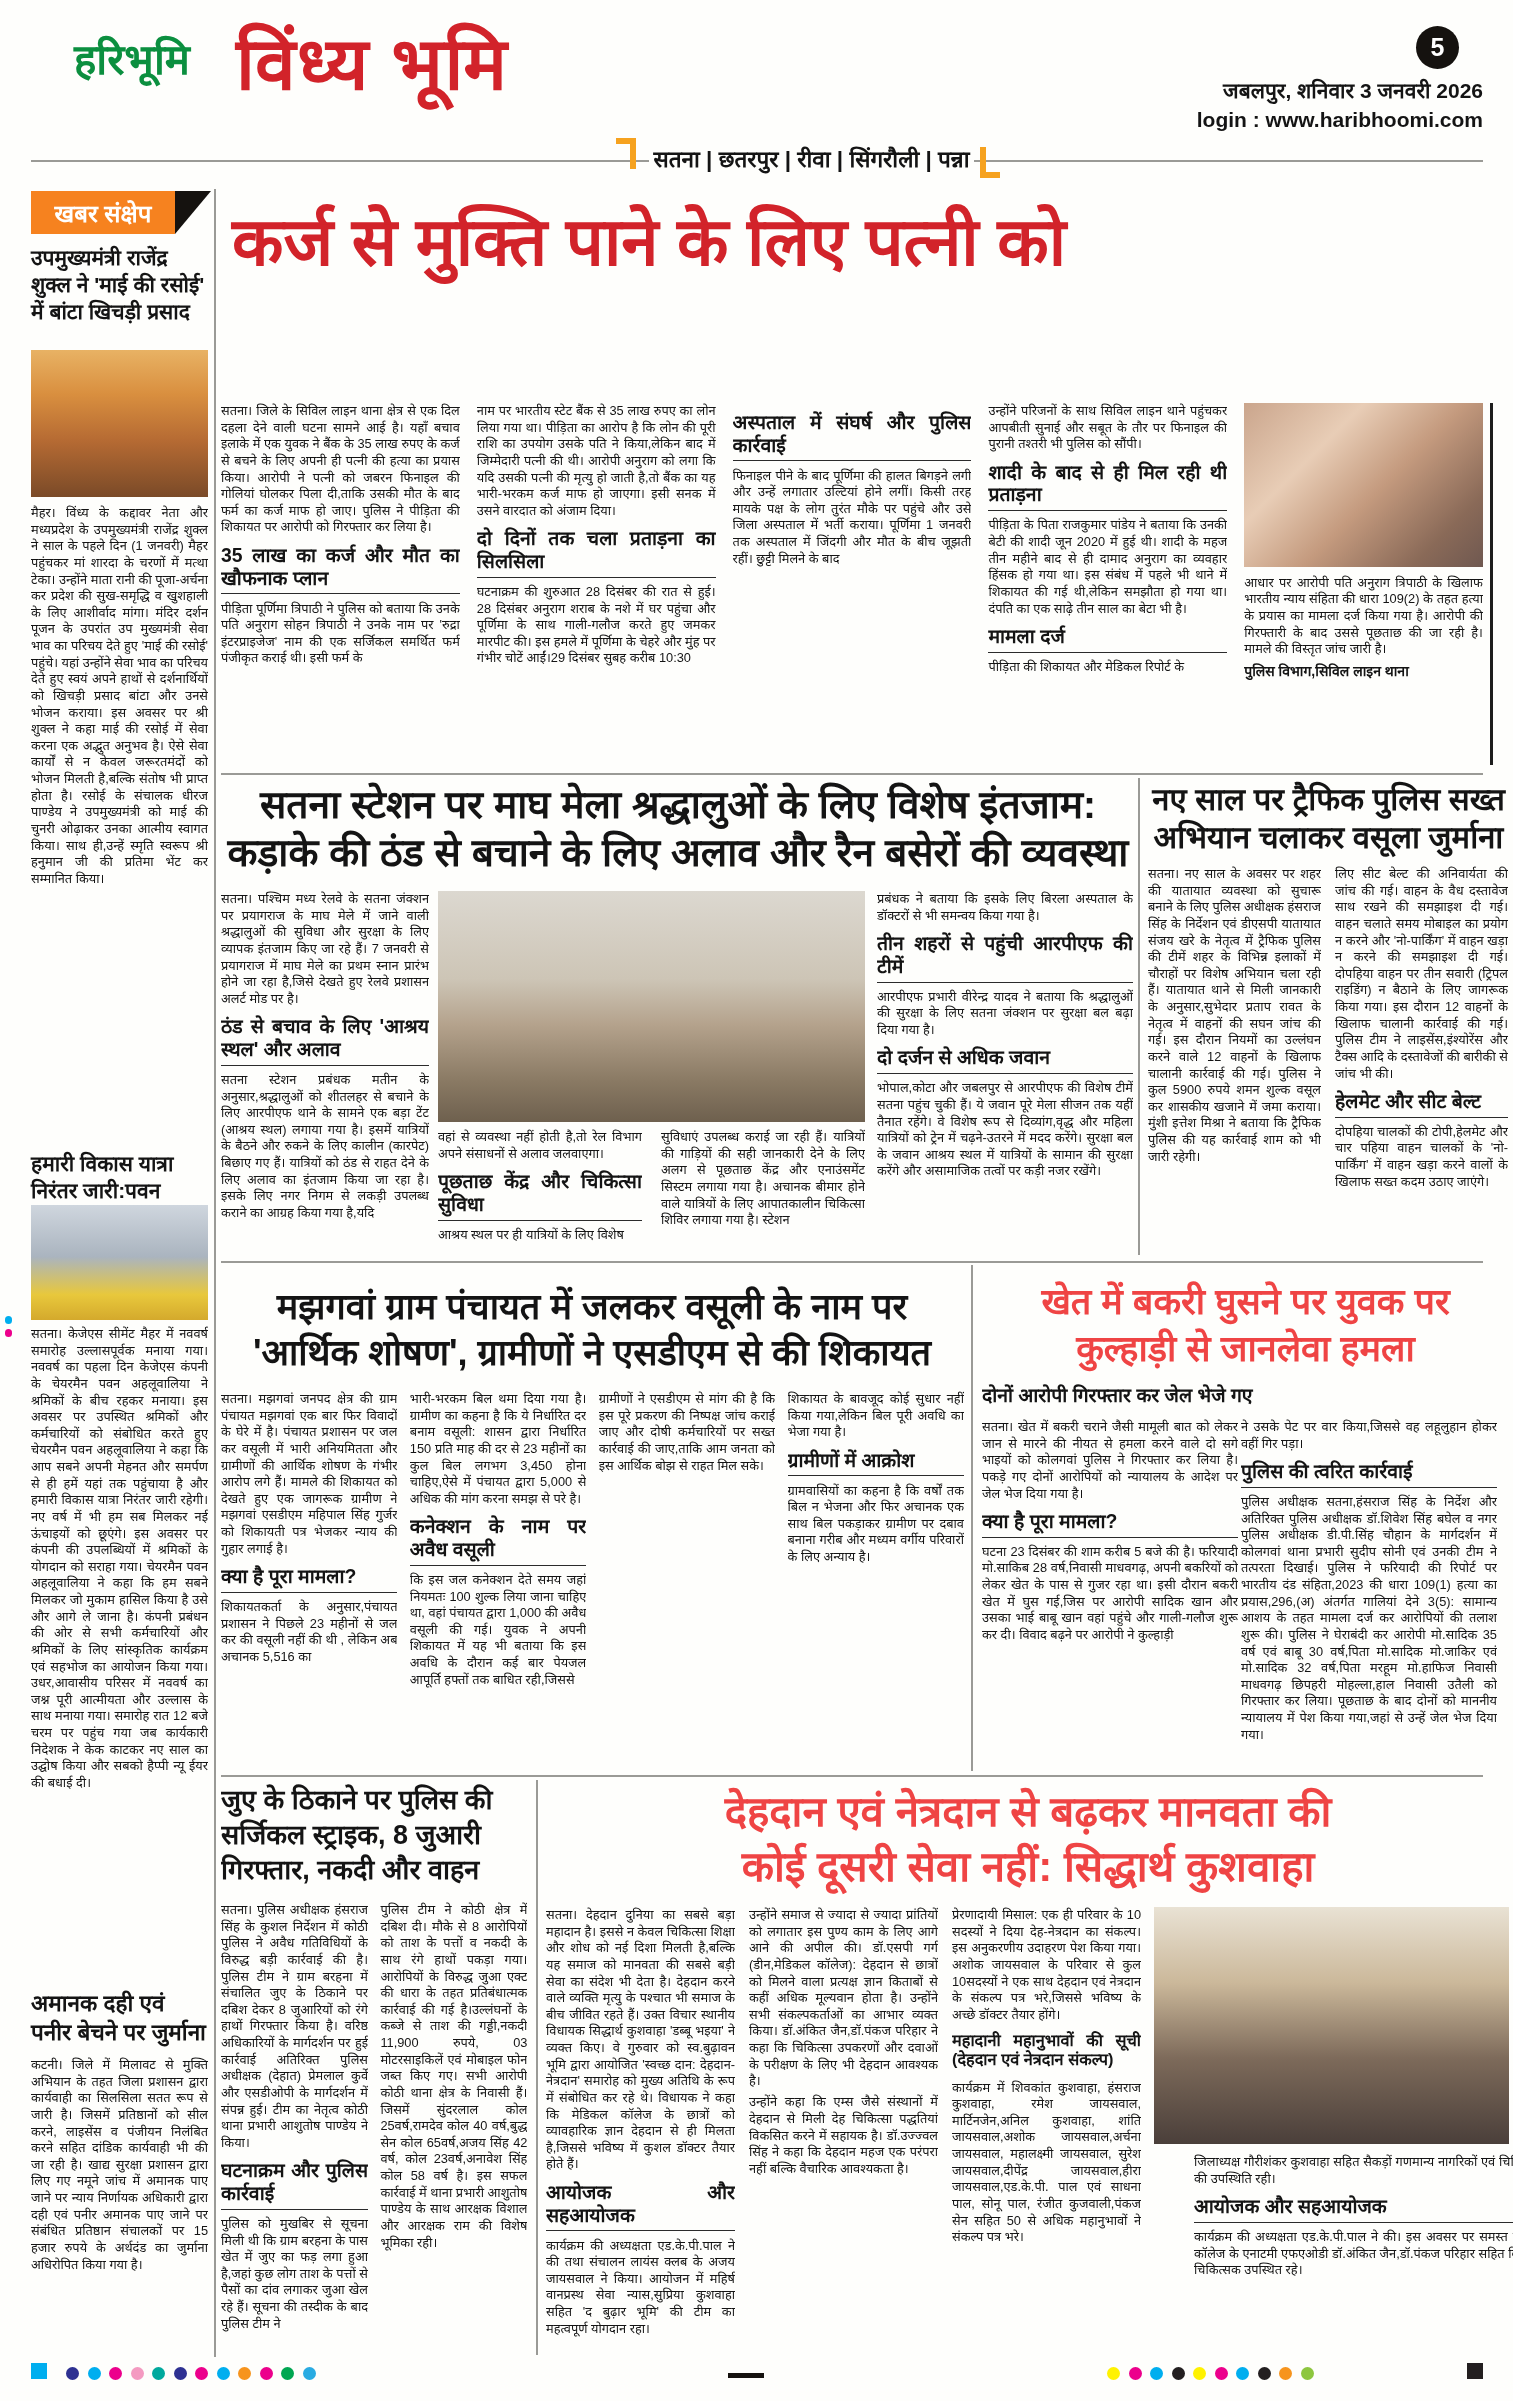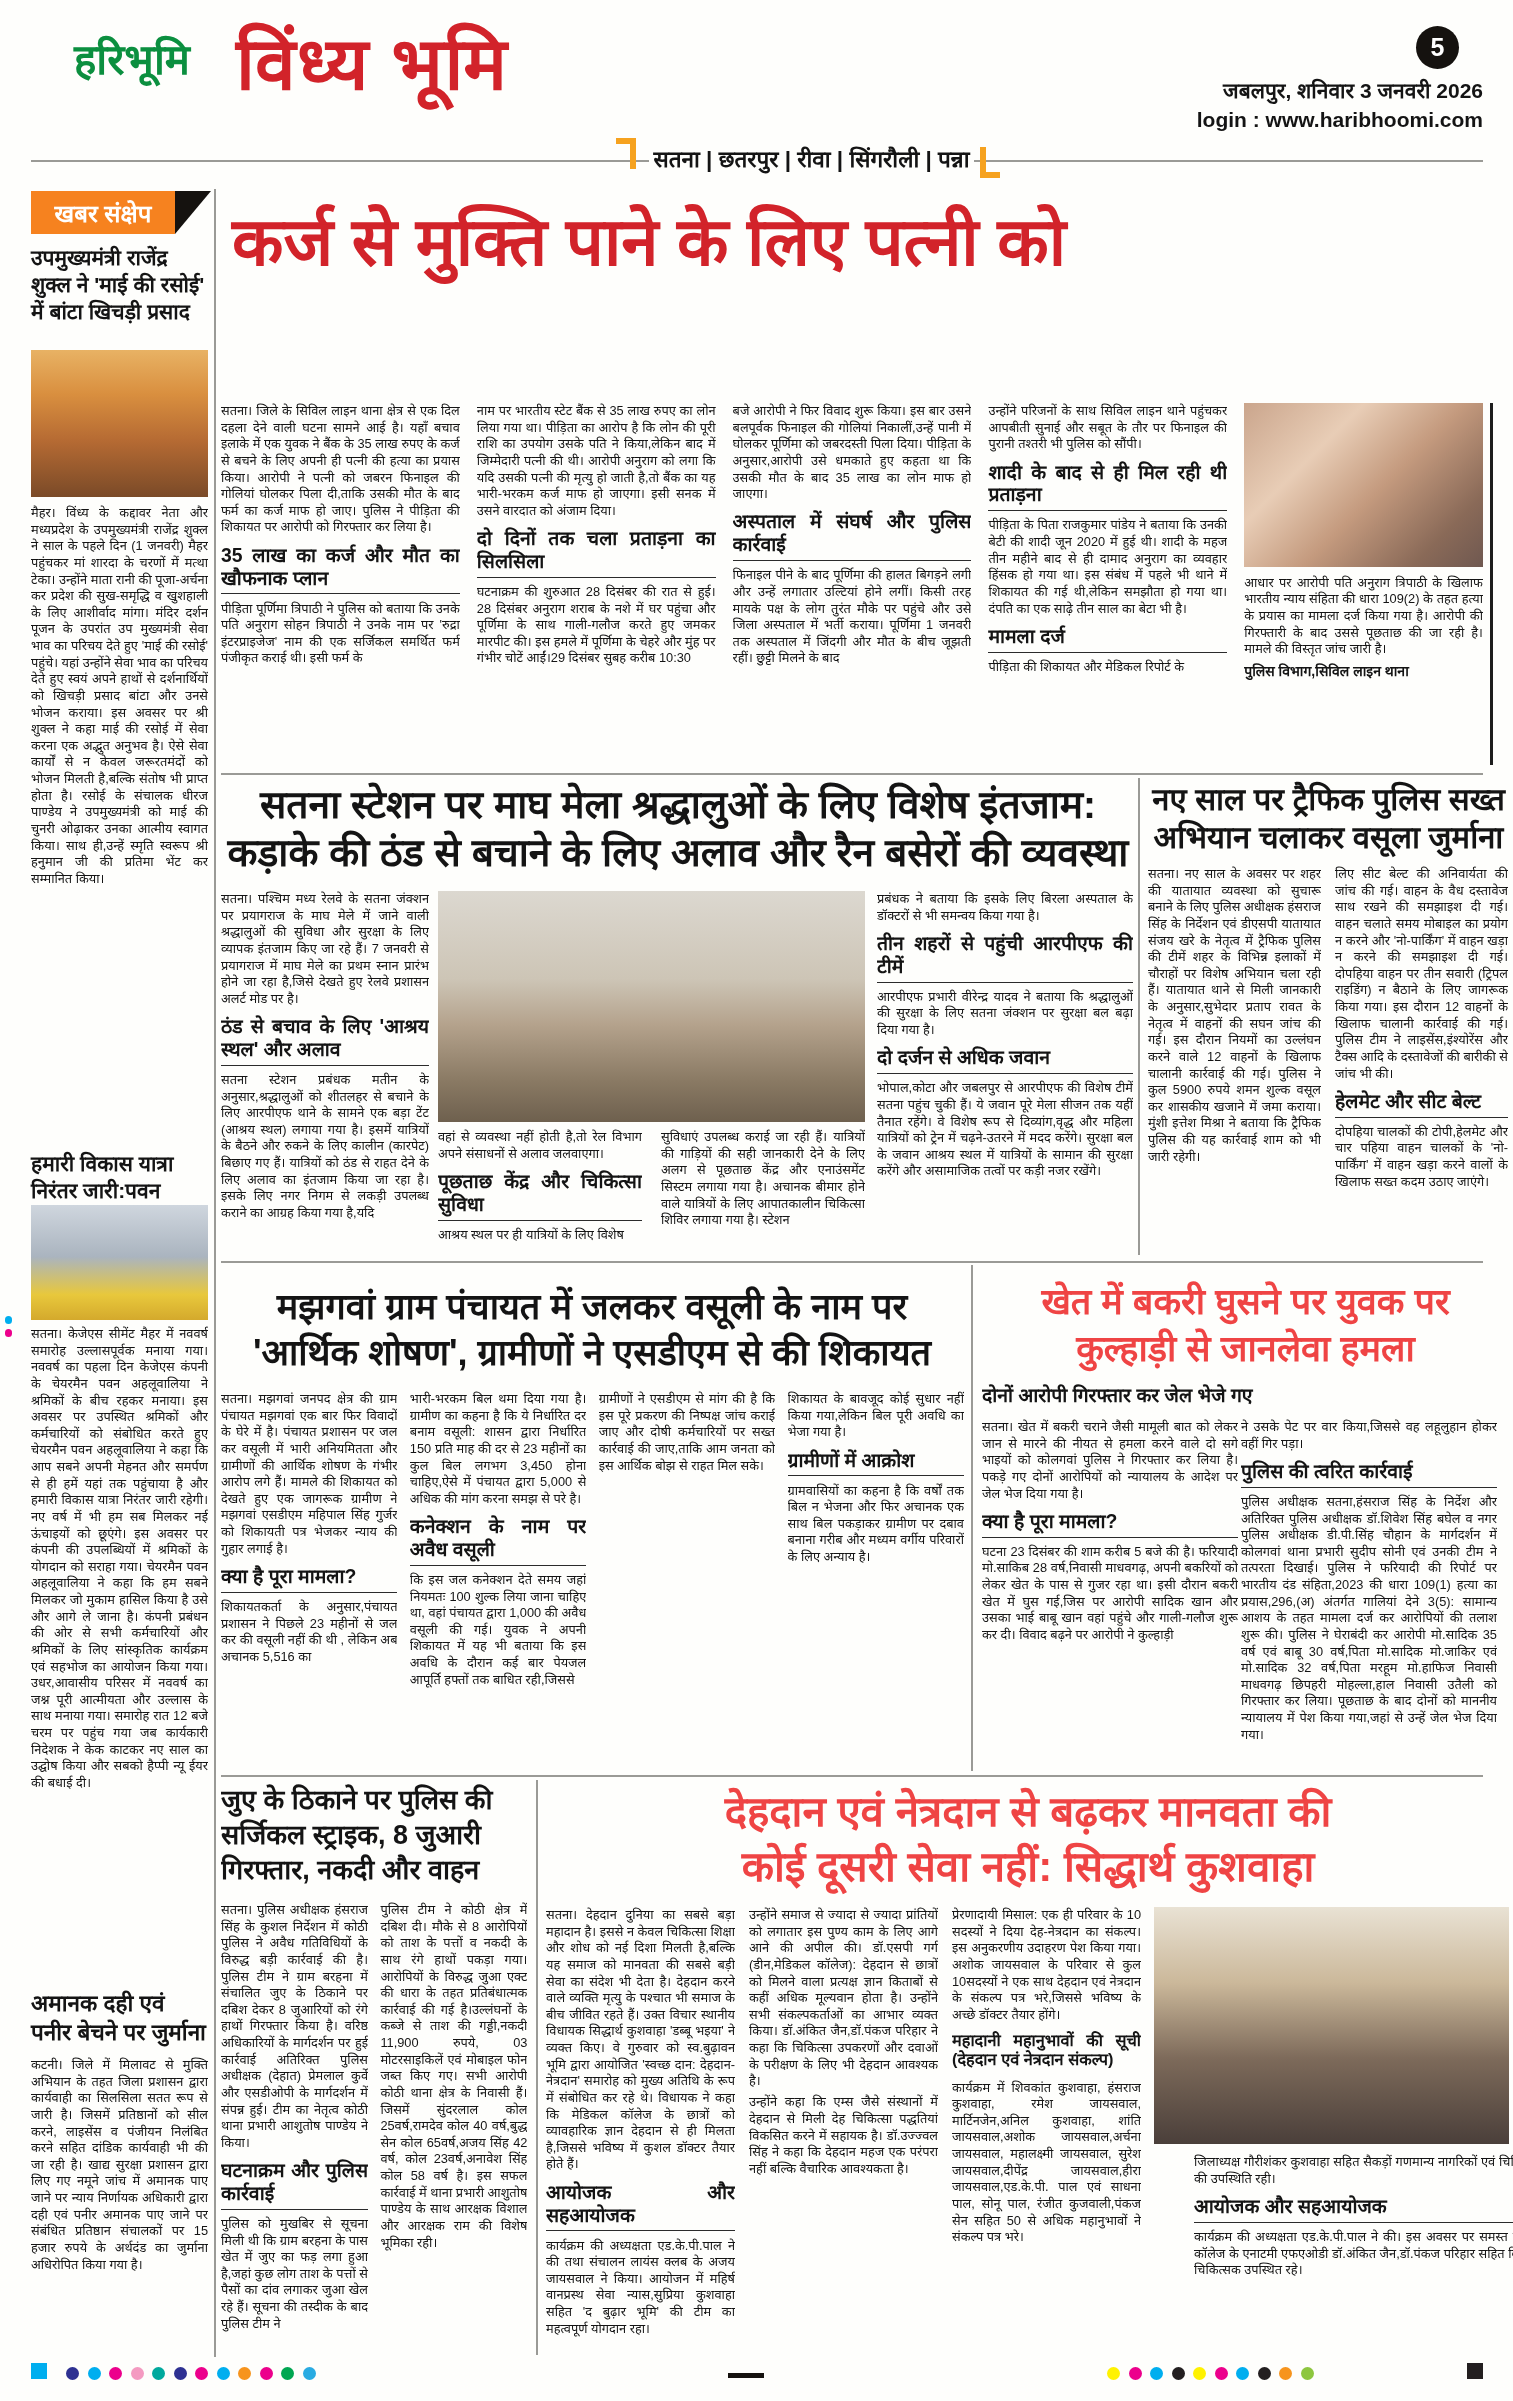--- a/index.html
+++ b/index.html
@@ -114,21 +114,20 @@
       <p>सतना। जिले के सिविल लाइन थाना क्षेत्र से एक दिल दहला देने वाली घटना सामने आई है। यहाँ बचाव इलाके में एक युवक ने बैंक के 35 लाख रुपए के कर्ज से बचने के लिए अपनी ही पत्नी की हत्या का प्रयास किया। आरोपी ने पत्नी को जबरन फिनाइल की गोलियां घोलकर पिला दी,ताकि उसकी मौत के बाद फर्म का कर्ज माफ हो जाए। पुलिस ने पीड़िता की शिकायत पर आरोपी को गिरफ्तार कर लिया है।</p>
       <div class="sub">35 लाख का कर्ज और मौत का खौफनाक प्लान</div>
       <p>पीड़िता पूर्णिमा त्रिपाठी ने पुलिस को बताया कि उनके पति अनुराग सोहन त्रिपाठी ने उनके नाम पर 'रुद्रा इंटरप्राइजेज' नाम की एक सर्जिकल समर्थित फर्म पंजीकृत कराई थी। इसी फर्म के</p>
     </div>
     <div class="btx" style="width:239px;">
       <p>नाम पर भारतीय स्टेट बैंक से 35 लाख रुपए का लोन लिया गया था। पीड़िता का आरोप है कि लोन की पूरी राशि का उपयोग उसके पति ने किया,लेकिन बाद में जिम्मेदारी पत्नी की थी। आरोपी अनुराग को लगा कि यदि उसकी पत्नी की मृत्यु हो जाती है,तो बैंक का यह भारी-भरकम कर्ज माफ हो जाएगा। इसी सनक में उसने वारदात को अंजाम दिया।</p>
       <div class="sub">दो दिनों तक चला प्रताड़ना का सिलसिला</div>
       <p>घटनाक्रम की शुरुआत 28 दिसंबर की रात से हुई। 28 दिसंबर अनुराग शराब के नशे में घर पहुंचा और पूर्णिमा के साथ गाली-गलौज करते हुए जमकर मारपीट की। इस हमले में पूर्णिमा के चेहरे और मुंह पर गंभीर चोटें आईं।29 दिसंबर सुबह करीब 10:30</p>
     </div>
     <div class="btx" style="width:239px;">
-      <p>बजे आरोपी ने फिर विवाद शुरू किया। इस बार उसने बलपूर्वक फिनाइल की गोलियां निकालीं,उन्हें पानी में घोलकर पूर्णिमा को जबरदस्ती पिला दिया। पीड़िता के अनुसार,आरोपी उसे धमकाते हुए कहता था कि उसकी मौत के बाद 35 लाख का लोन माफ हो जाएगा।</p>
       <div class="sub">अस्पताल में संघर्ष और पुलिस कार्रवाई</div>
       <p>फिनाइल पीने के बाद पूर्णिमा की हालत बिगड़ने लगी और उन्हें लगातार उल्टियां होने लगीं। किसी तरह मायके पक्ष के लोग तुरंत मौके पर पहुंचे और उसे जिला अस्पताल में भर्ती कराया। पूर्णिमा 1 जनवरी तक अस्पताल में जिंदगी और मौत के बीच जूझती रहीं। छुट्टी मिलने के बाद</p>
     </div>
     <div class="btx" style="width:239px;">
       <p>उन्होंने परिजनों के साथ सिविल लाइन थाने पहुंचकर आपबीती सुनाई और सबूत के तौर पर फिनाइल की पुरानी तश्तरी भी पुलिस को सौंपी।</p>
       <div class="sub">शादी के बाद से ही मिल रही थी प्रताड़ना</div>
       <p>पीड़िता के पिता राजकुमार पांडेय ने बताया कि उनकी बेटी की शादी जून 2020 में हुई थी। शादी के महज तीन महीने बाद से ही दामाद अनुराग का व्यवहार हिंसक हो गया था। इस संबंध में पहले भी थाने में शिकायत की गई थी,लेकिन समझौता हो गया था। दंपति का एक साढ़े तीन साल का बेटा भी है।</p>
       <div class="sub">मामला दर्ज</div>
       <p>पीड़िता की शिकायत और मेडिकल रिपोर्ट के</p>
     </div>

